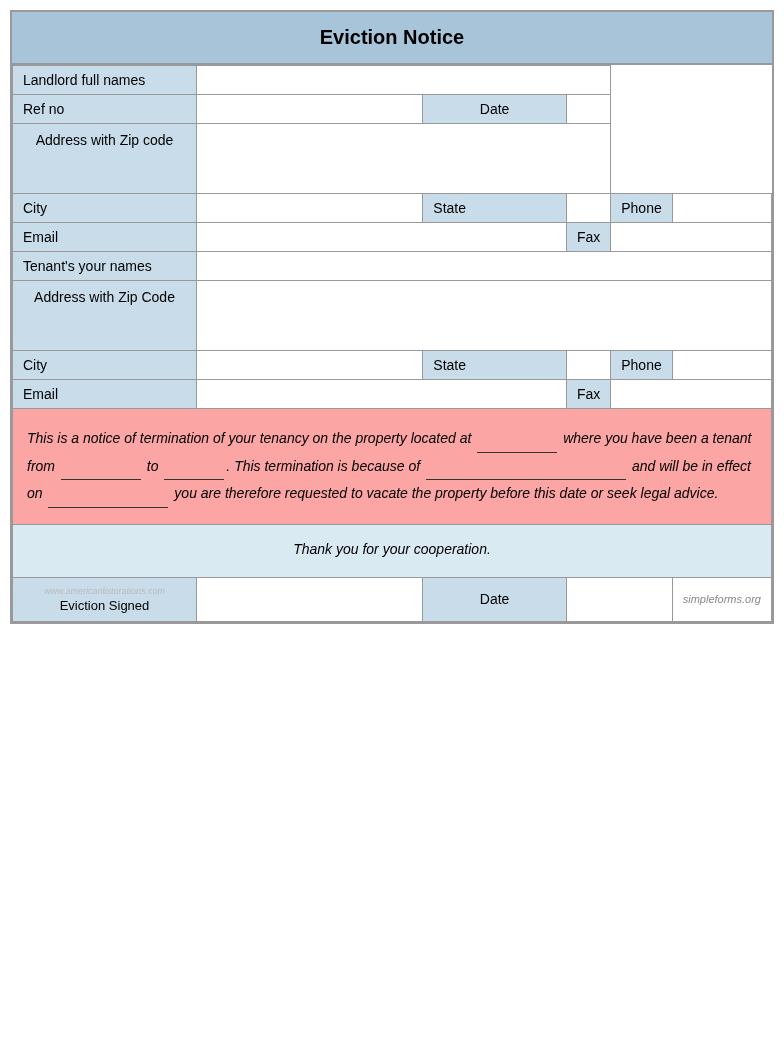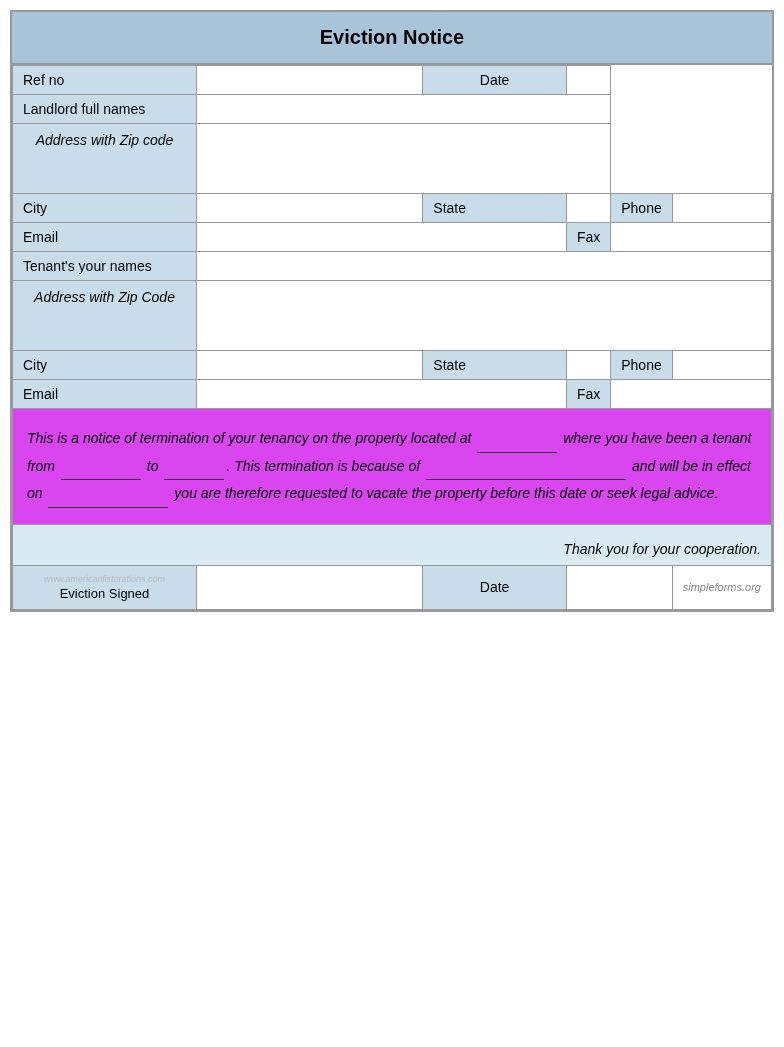--- a/index.html
+++ b/index.html
@@ -53,35 +53,34 @@
 
     .value-cell {
       background-color: #fff;
       min-height: 28px;
     }
 
     .tall-cell {
       height: 60px;
       vertical-align: top;
       padding-top: 8px;
-      font-style: italic;
     }
 
     .notice-text-cell {
-      background-color: #d946ef;
+      background-color: #fca5a5;
       padding: 16px 14px;
       font-style: italic;
       font-size: 14px;
       line-height: 1.9;
     }
 
     .thank-you-cell {
       background-color: #daeaf3;
-      text-align: right;
-      padding: 16px 10px 8px 10px;
+      text-align: center;
+      padding: 16px 10px 20px 10px;
       font-style: italic;
       font-size: 14px;
       border-top: 1px solid #999;
     }
 
     .signature-row td {
       padding: 8px 10px;
       height: 40px;
     }
 
@@ -130,29 +129,29 @@
 <body>
 
 <div class="form-container">
 
   <div class="form-title">Eviction Notice</div>
 
   <table>
 
     <tbody>
         <tr>
+      <td class="label-cell">Landlord full names</td>
+      <td class="value-cell" colspan="3"></td>
+    </tr>
+
+    <tr>
       <td class="label-cell" style="width:26%;">Ref no</td>
       <td class="value-cell" style="width:24%;"></td>
       <td class="label-cell" style="width:26%; text-align:center;">Date</td>
       <td class="value-cell" style="width:24%;"></td>
-    </tr>
-
-    <tr>
-      <td class="label-cell">Landlord full names</td>
-      <td class="value-cell" colspan="3"></td>
     </tr>
 
     <tr>
       <td class="label-cell tall-cell" style="text-align:center; height:70px;">
         <span style="display:block; text-align:center;">Address with Zip code</span>
       </td>
       <td class="value-cell tall-cell" colspan="3"></td>
     </tr>
 
     <tr>

